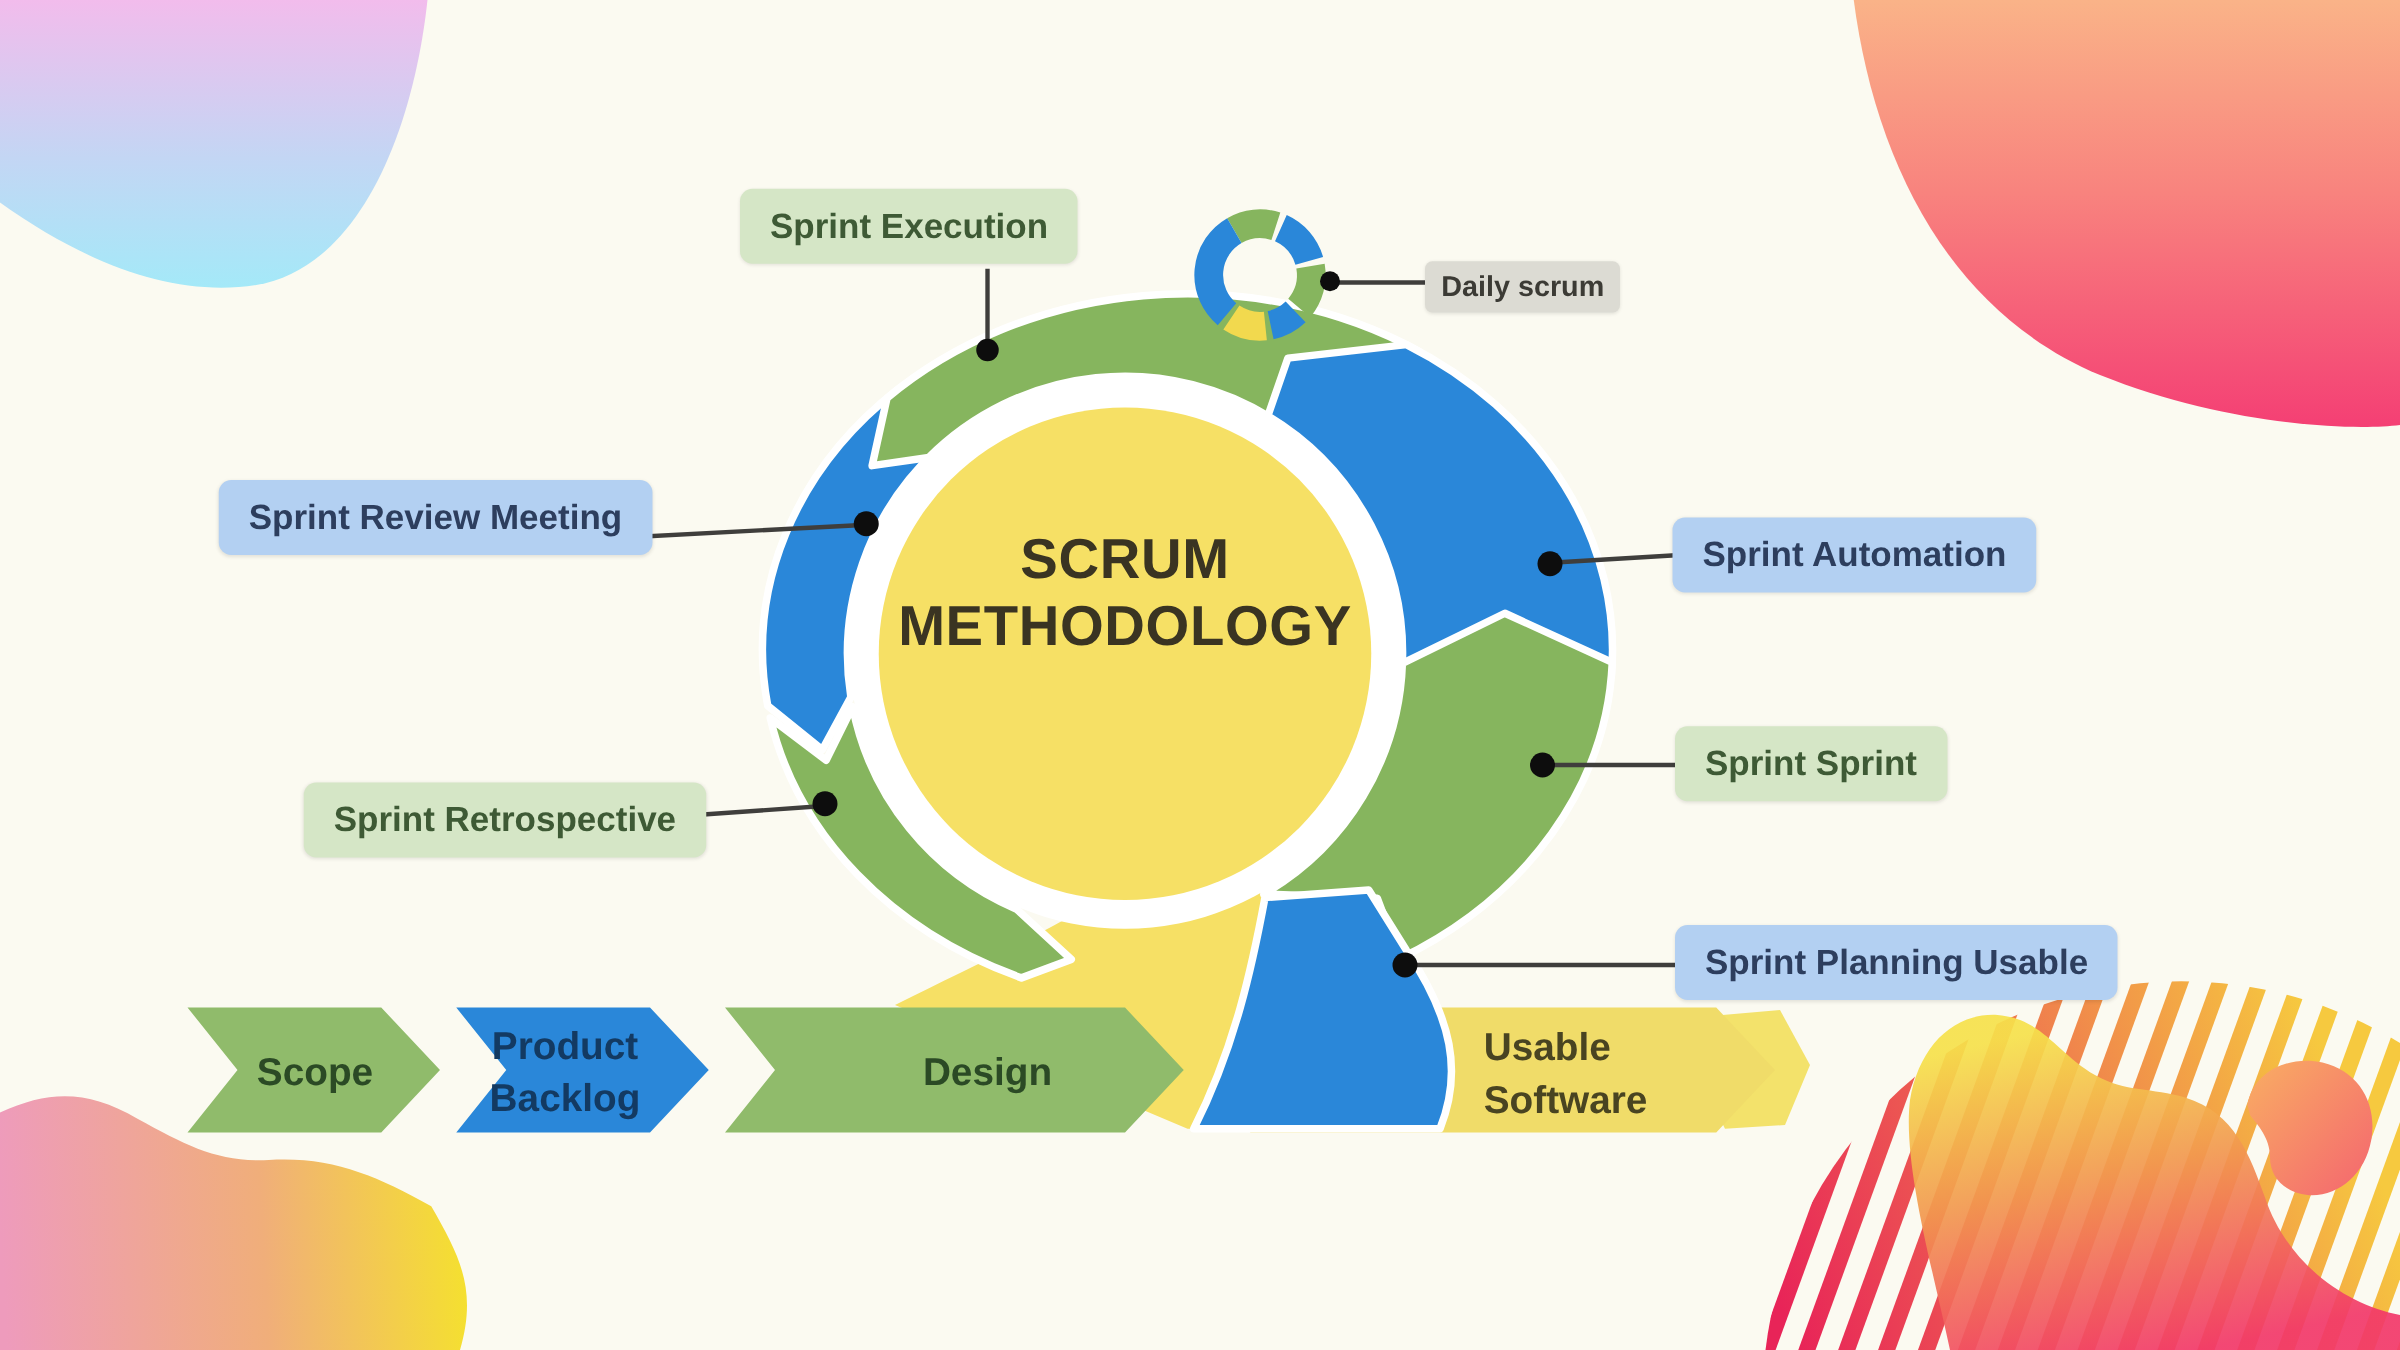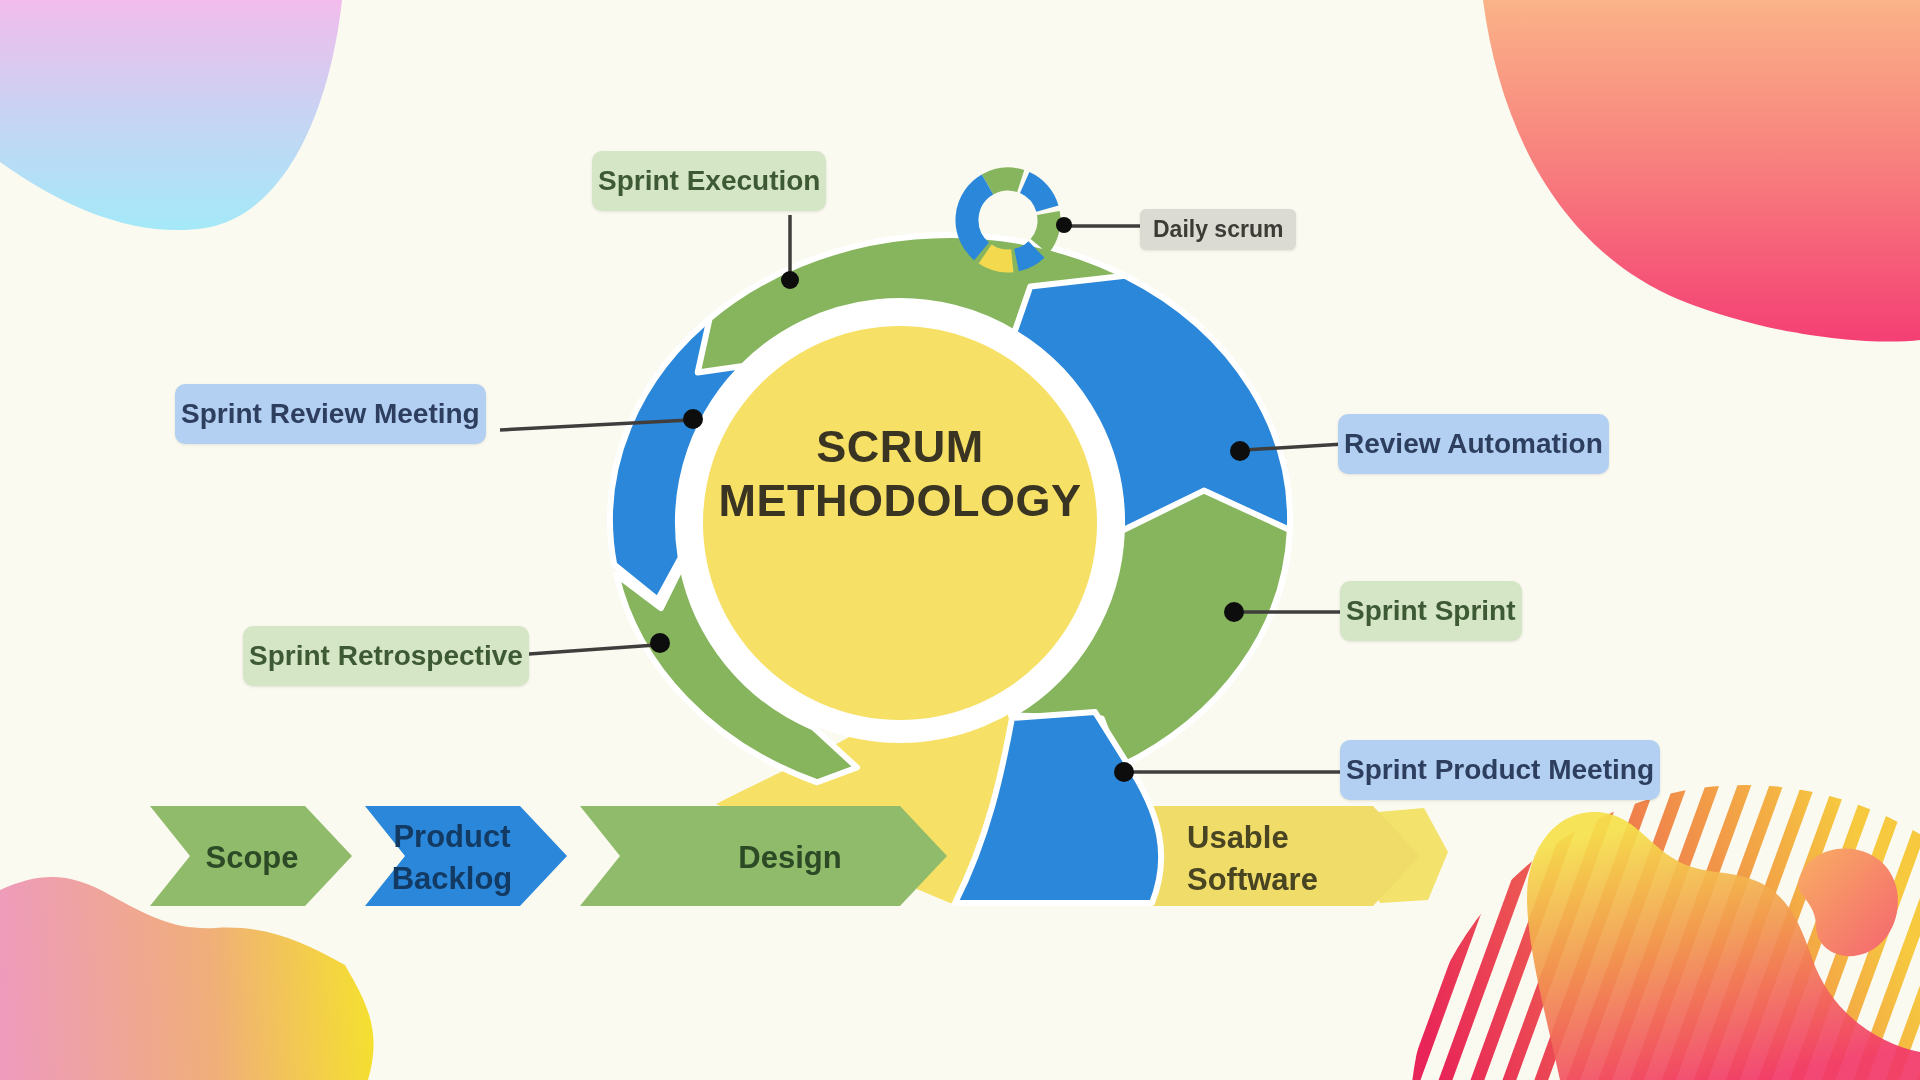--- a/index.html
+++ b/index.html
@@ -5,21 +5,21 @@
   html,body{margin:0;padding:0;}
   body{
     width:1920px;height:1080px;overflow:hidden;position:relative;
     background:var(--bg,#fbfaf1);
     font-family:"Liberation Sans", sans-serif;
   }
   #scene{position:absolute;left:0;top:0;width:1920px;height:1080px;}
   .callout{
     position:absolute;
     font-size:28px;font-weight:600;line-height:1;
-    padding:16px 6px;border-radius:10px;
+    padding:16px 24px;border-radius:10px;
     box-shadow:0 1px 3px rgba(0,0,0,.10);
     white-space:nowrap;
   }
   .callout.blue{background:var(--lab-blue-bg);color:var(--lab-blue-tx);}
   .callout.green{background:var(--lab-green-bg);color:var(--lab-green-tx);}
   .callout.gray{
     background:var(--lab-gray-bg);color:var(--lab-gray-tx);
     font-size:23px;font-weight:700;padding:9px 13px;border-radius:6px;
   }
   .ring-seg{stroke:#fff;stroke-width:6;stroke-linejoin:round;}
@@ -154,16 +154,16 @@
     <text class="chev-tx" fill="var(--chev-blue-tx)" x="452" y="889" text-anchor="middle">Backlog</text>
     <text class="chev-tx" fill="var(--chev-green-tx)" x="790" y="868" text-anchor="middle">Design</text>
     <text class="chev-tx" fill="var(--chev-yellow-tx)" x="1187" y="848" text-anchor="start">Usable</text>
     <text class="chev-tx" fill="var(--chev-yellow-tx)" x="1187" y="890" text-anchor="start">Software</text>
   </g>
 </svg>
 
 <div class="callout green" style="left:592px;top:151px;">Sprint Execution</div>
 <div class="callout gray" style="left:1140px;top:209px;">Daily scrum</div>
 <div class="callout blue" style="left:175px;top:384px;">Sprint Review Meeting</div>
-<div class="callout blue" style="left:1338px;top:414px;">Review Automation</div>
+<div class="callout blue" style="left:1338px;top:414px;">Sprint Automation</div>
 <div class="callout green" style="left:207px;top:626px;margin-left:36px;">Sprint Retrospective</div>
 <div class="callout green" style="left:1340px;top:581px;">Sprint Sprint</div>
-<div class="callout blue" style="left:1340px;top:740px;">Sprint Product Meeting</div>
+<div class="callout blue" style="left:1340px;top:740px;">Sprint Planning Usable</div>
 
 </body></html>

